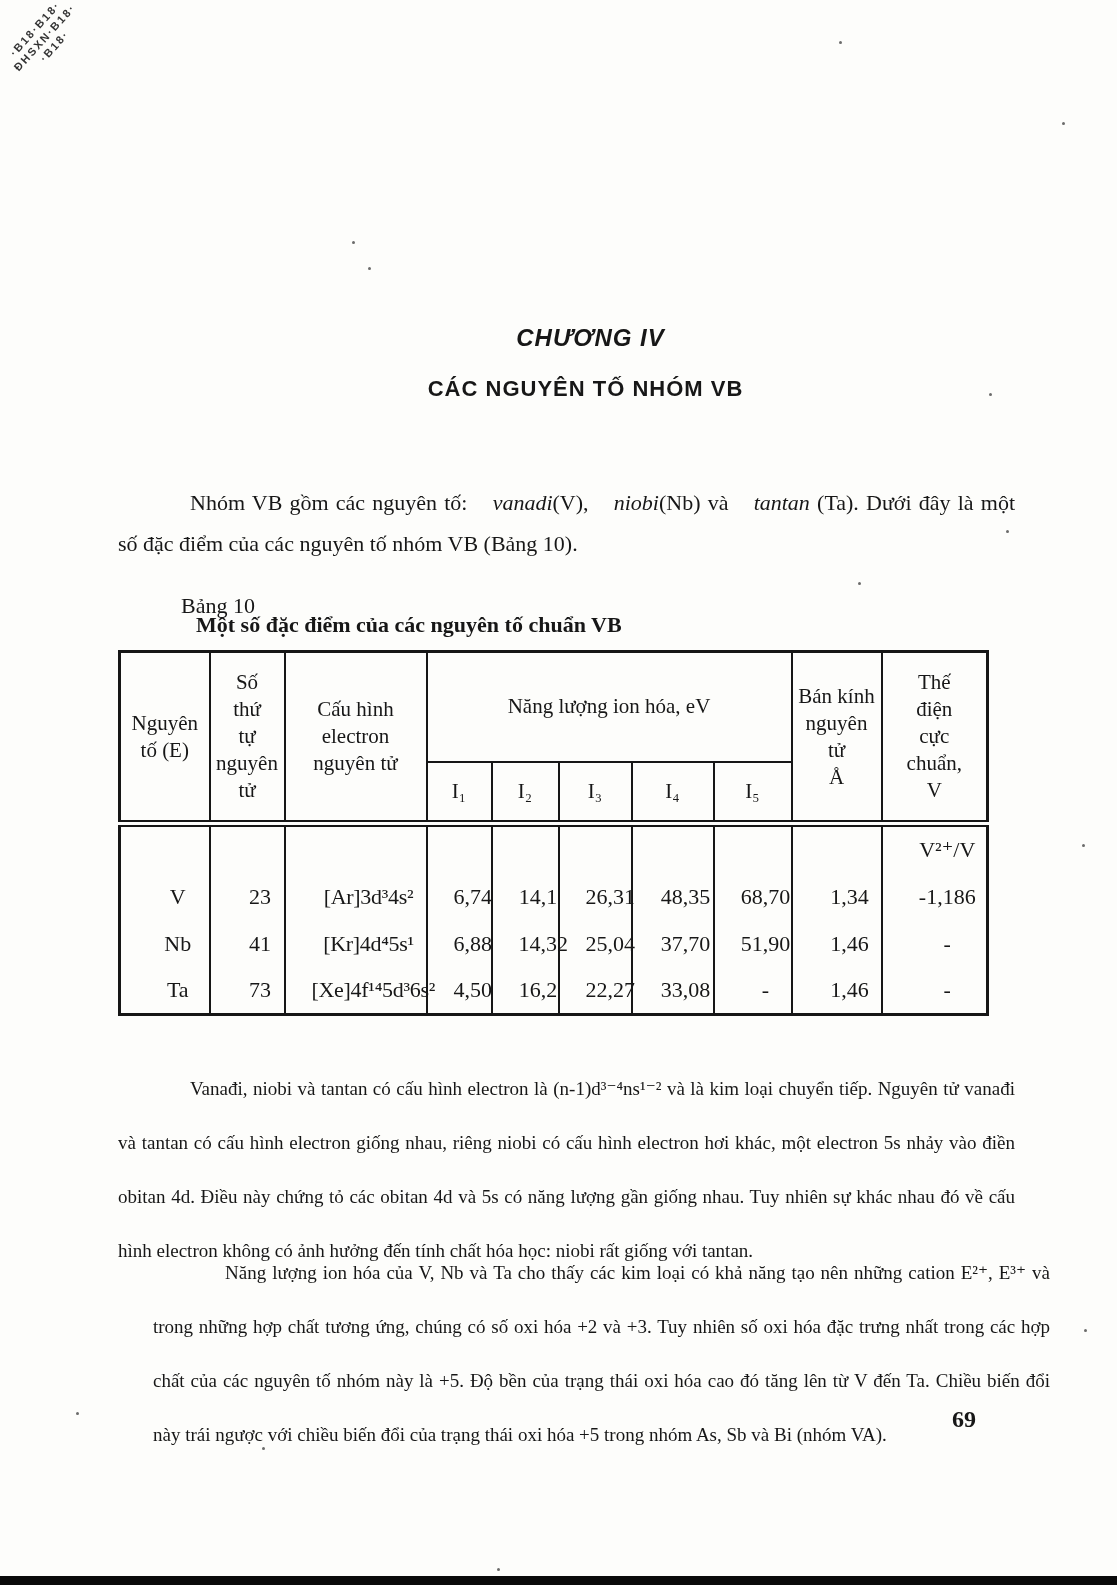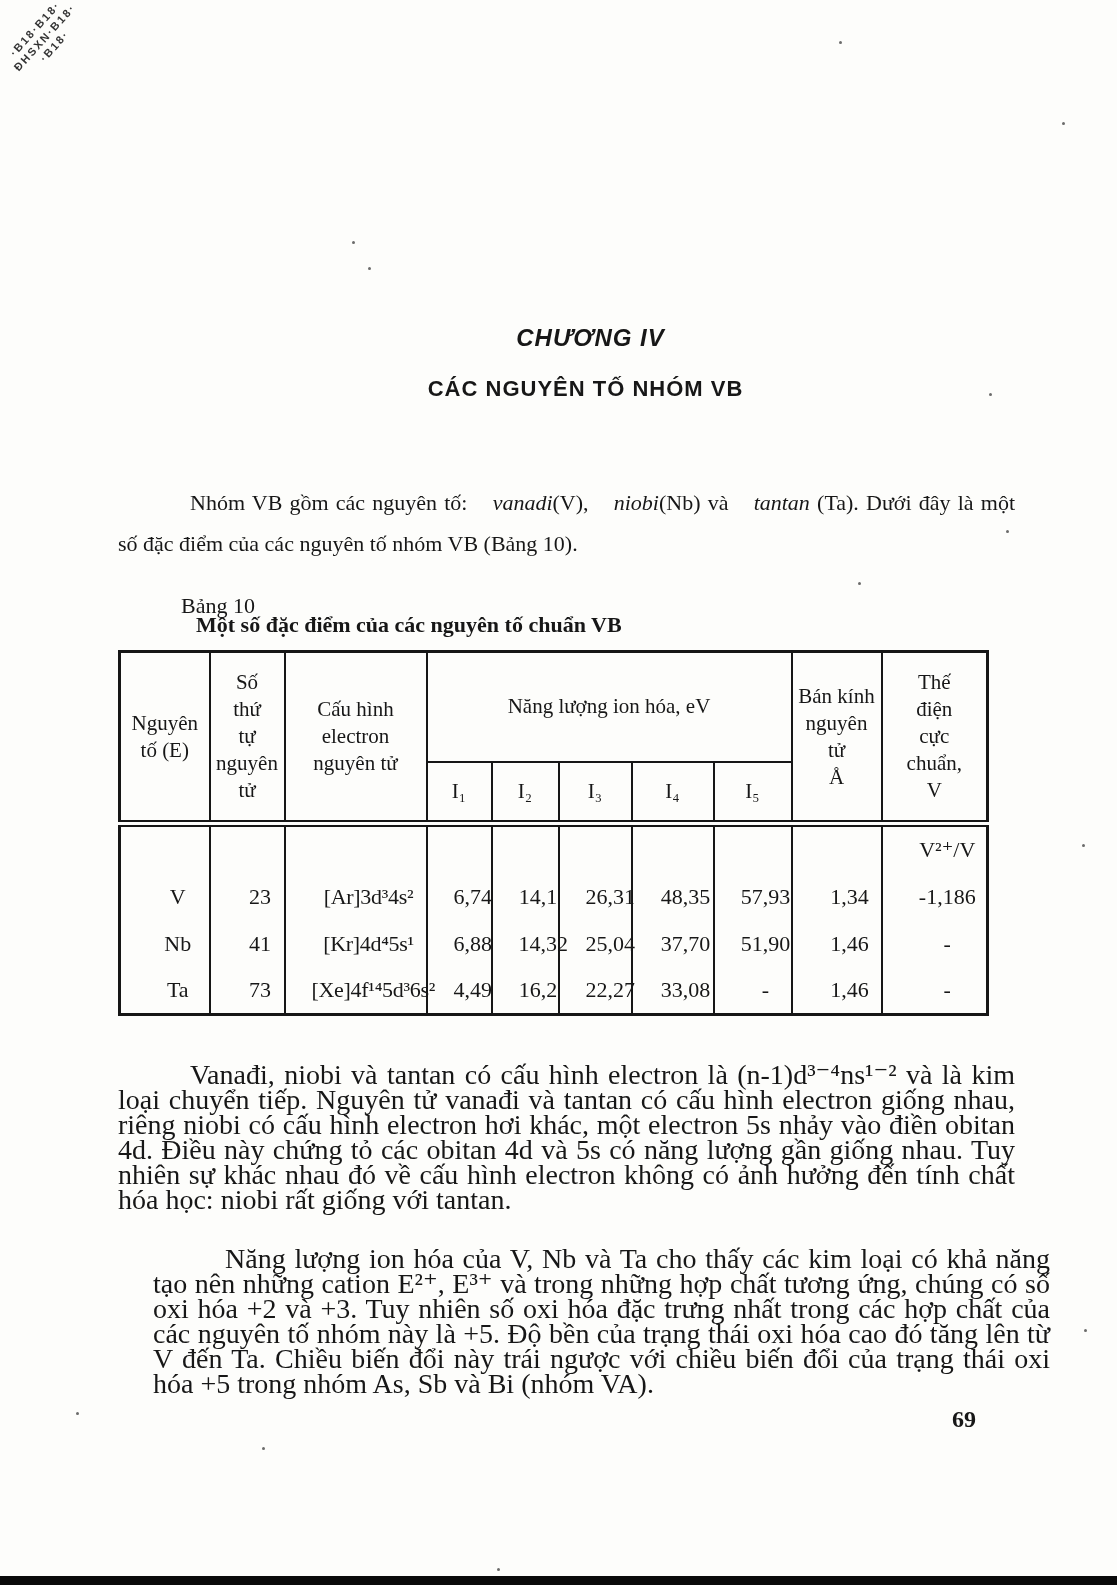--- a/index.html
+++ b/index.html
@@ -33,21 +33,21 @@
   .title {
     position:absolute; top:376px; left:0; width:100%;
     text-align:center;
     font-family:"Liberation Sans","DejaVu Sans",sans-serif;
     font-weight:bold; font-size:22px; letter-spacing:1px;margin-left:27px;
   }
 
   
   .para {
     position:absolute; left:118px; width:897px;
-    font-size:28px; line-height:25px;
+    font-size:19px; line-height:54px;
     text-align:justify; text-indent:72px;
     margin:0;
   }
   .para-intro { top:482px; line-height:41px; font-size:22px; }
   .para-config { top:1062px; }
   .para-ion { top:1246px;margin-left:35px; }
   .it { font-style:italic;margin-left:18px; }
 
   
   .bang-label { position:absolute; left:181px; top:593px; font-size:22px; }
@@ -165,41 +165,41 @@
           <td class="pot-hdr-cell">V²⁺/V</td>
         </tr>
         <tr class="row-el">
           <td>V</td>
           <td>23</td>
           <td class="config-cell">[Ar]3d³4s²</td>
           <td>6,74</td>
           <td>14,1</td>
           <td>26,31</td>
           <td>48,35</td>
-          <td>57,93</td>
+          <td>68,70</td>
           <td>1,34</td>
           <td>-1,186</td>
         </tr>
         <tr class="row-el">
           <td>Nb</td>
           <td>41</td>
           <td class="config-cell">[Kr]4d⁴5s¹</td>
           <td>6,88</td>
           <td>14,32</td>
           <td>25,04</td>
           <td>37,70</td>
           <td>51,90</td>
           <td>1,46</td>
           <td>-</td>
         </tr>
         <tr class="row-el">
           <td>Ta</td>
           <td>73</td>
           <td class="config-cell">[Xe]4f¹⁴5d³6s²</td>
-          <td>4,49</td>
+          <td>4,50</td>
           <td>16,2</td>
           <td>22,27</td>
           <td>33,08</td>
           <td>-</td>
           <td>1,46</td>
           <td>-</td>
         </tr>
       </tbody>
     </table>
   </div>

